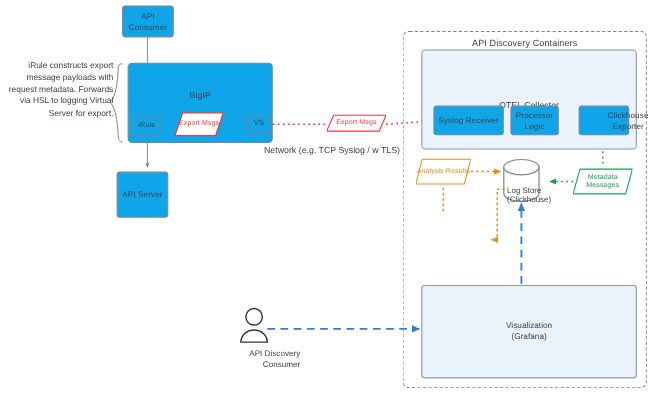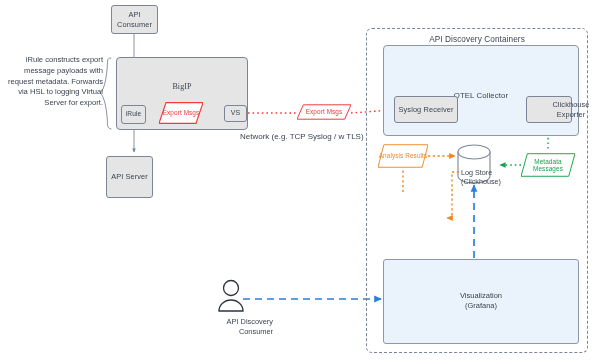--- a/index.html
+++ b/index.html
@@ -23,33 +23,33 @@
   }
   .node {
     position: absolute;
     box-sizing: border-box;
     display: flex; align-items: center; justify-content: center;
     text-align: center;
     font-size: 7.4px;
     line-height: 1.22;
     border: 1px solid #7b8596;
     border-radius: 3px;
-    background: #e5e5e5;
+    background: #0ea5e9;
     color: #3b4350;
     letter-spacing: 0.1px;
   }
   .node span { display: block; }
 
   
   #api-consumer { left: 111px; top: 5px;  width: 47px;  height: 29px; }
   #api-server   { left: 106px; top: 156px; width: 47px; height: 42px; align-items: center; }
   #bigip        { left: 116px; top: 57px; width: 132px; height: 73px;
                   border-color:#7b8596; border-radius:4px;
                   align-items:flex-start; justify-content:center; }
-  #bigip .title { margin-top: 24px; font-size: 8px; font-family: Liberation Serif, serif; }
+  #bigip .title { margin-top: 24px; font-size: 8px; }
 
   #irule { left: 121px; top: 105px; width: 25px; height: 19px; font-size: 6.6px; }
   #vs    { left: 224px; top: 105px; width: 23px; height: 17px; font-size: 7px; }
 
   #containers {
     left: 366px; top: 28px; width: 222px; height: 325px;
     border: 1.6px dashed #7b8596; border-radius: 6px;
     background: transparent;
     align-items: flex-start; justify-content: center; text-align: right;
   }
@@ -203,20 +203,23 @@
   </div>
 
   <div class="node" id="otel">
     <span class="title">OTEL Collector</span>
   </div>
 
   <div class="node" id="syslog-receiver">
     <span>Syslog Receiver</span>
   </div>
 
+  <div class="node" id="processor-logic">
+    <span>Processor Logic</span>
+  </div>
 
   <div class="node" id="clickhouse-export">
     <span>Clickhouse Exporter</span>
   </div>
 
 
   <div class="node" id="visualization"></div>
 
   <div class="label" id="label-logstore">
     <div>Log Store</div>

